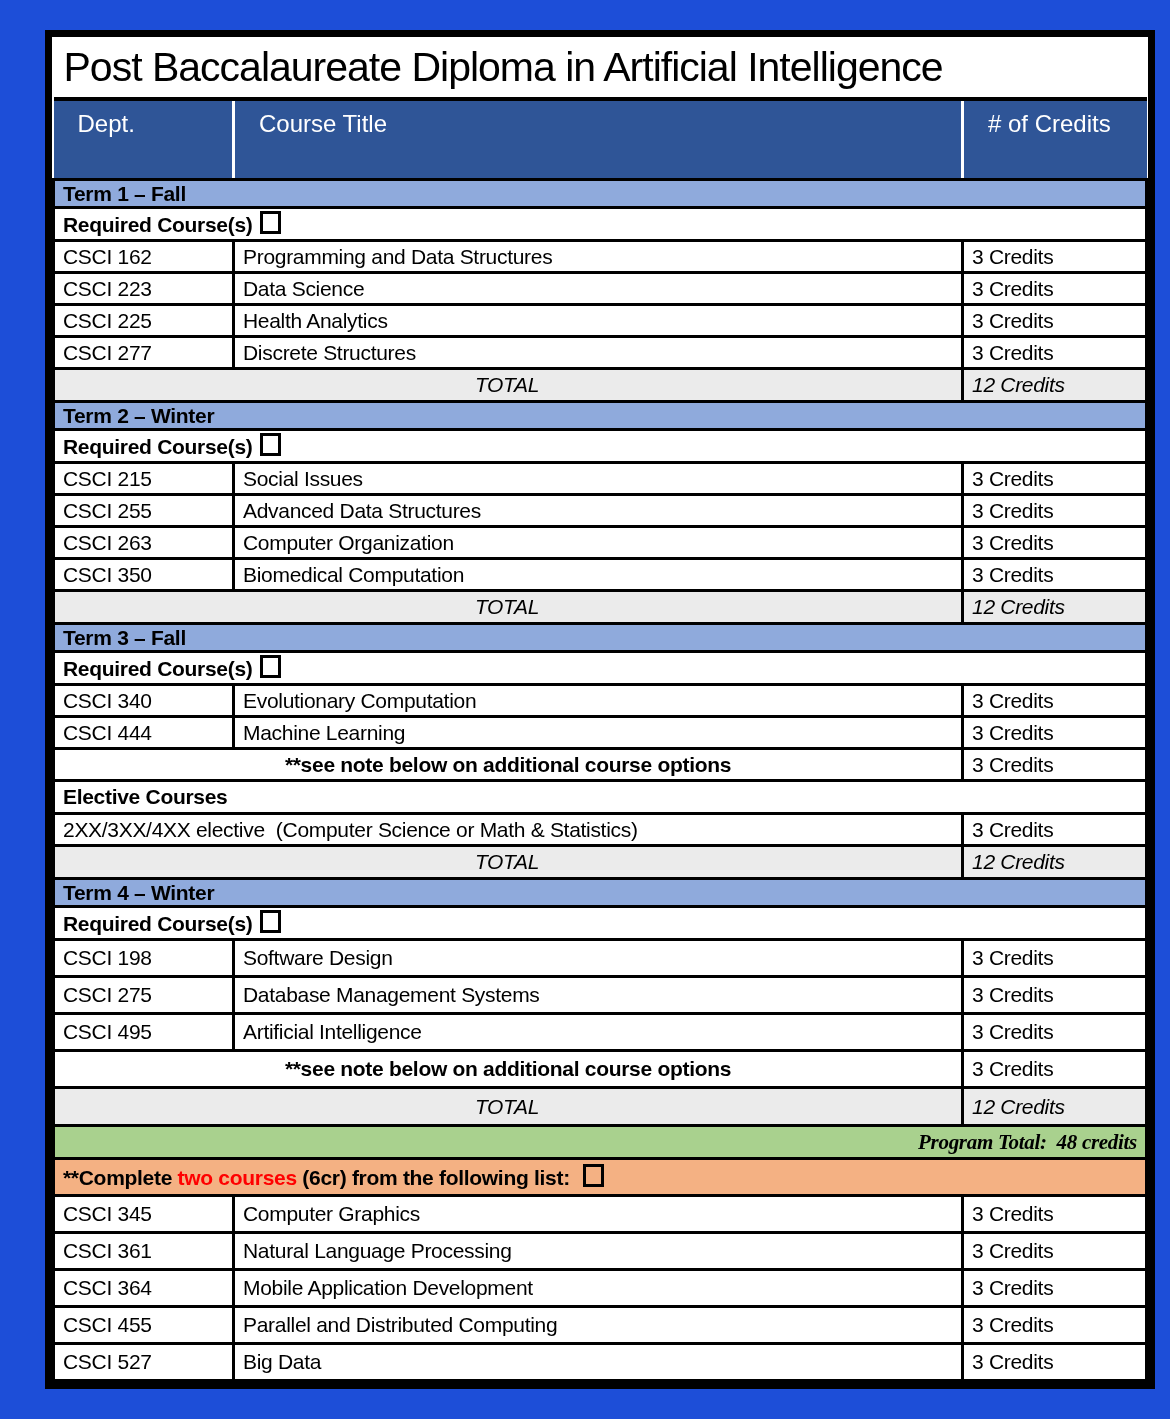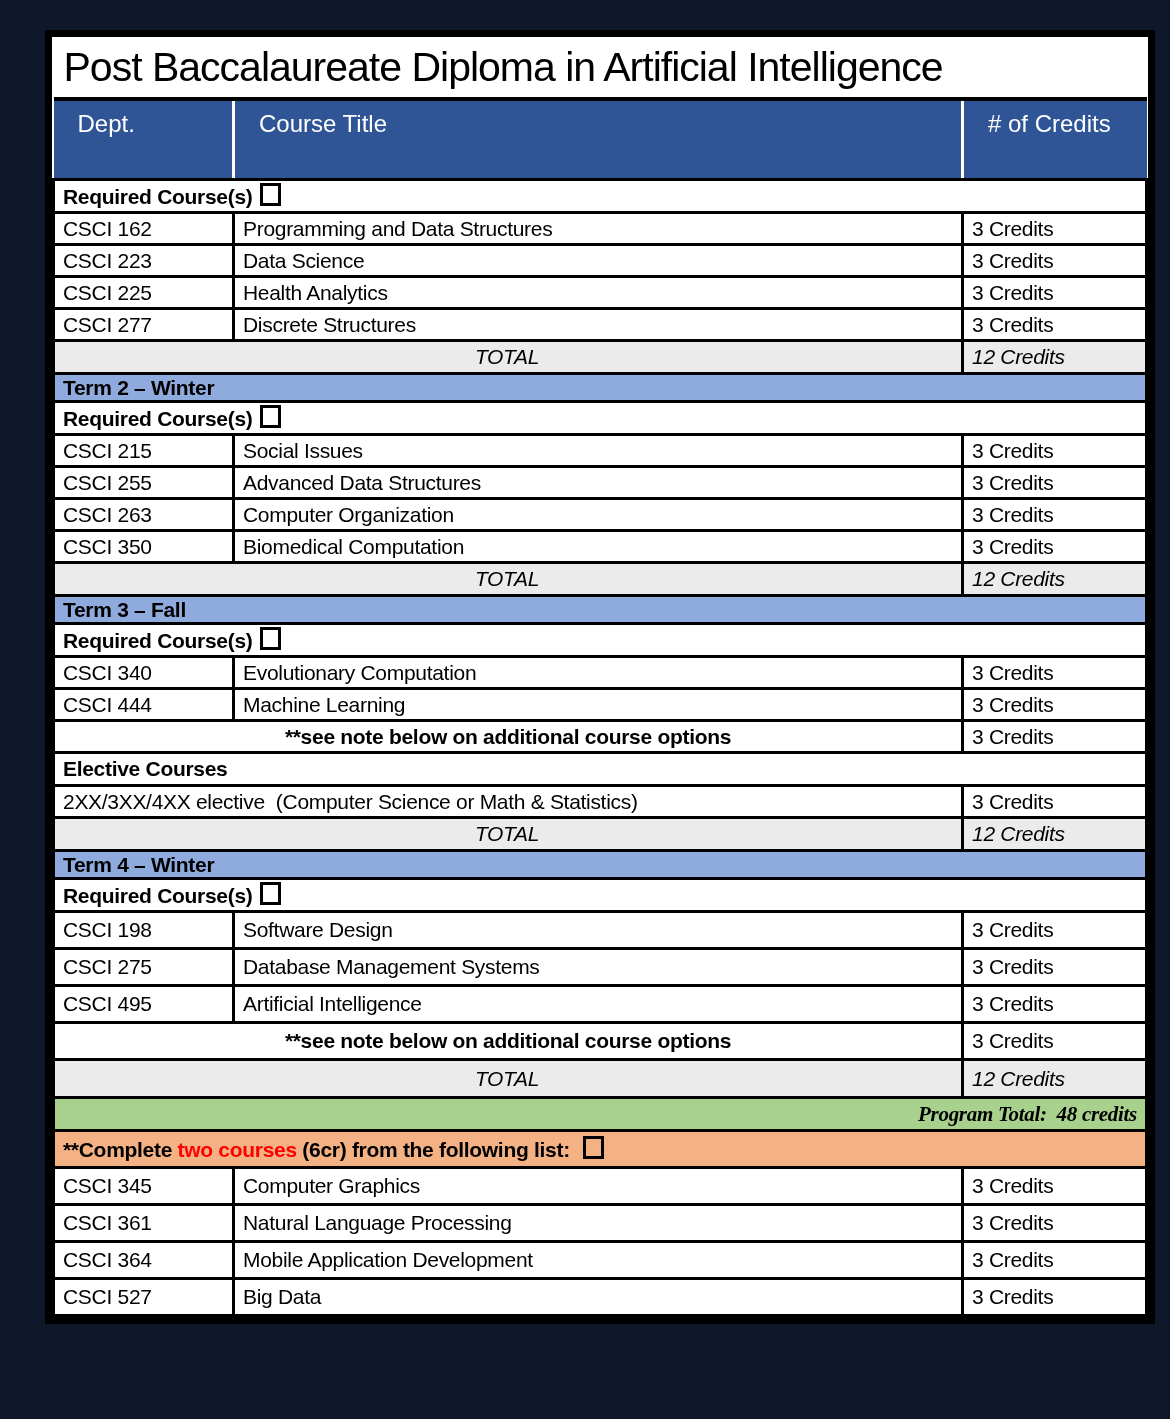--- a/index.html
+++ b/index.html
@@ -1,17 +1,17 @@
 <!DOCTYPE html>
 <html style="--header-blue: #2F5597; --band-blue: #8FAADC; --note-orange: #F4B183; --total-gray: #EBEBEB; --program-green: #A9D18E; --highlight-red: #FF0000;"><head>
 <meta charset="utf-8">
 <style>
   html,body{margin:0;padding:0;background:#ffffff;}
   body{width:1170px;height:1419px;font-family:"Liberation Sans",sans-serif;color:#000;}
-  .page{position:relative;width:1170px;height:1419px;background:#0f172a;overflow:hidden;}
+  .page{position:relative;width:1170px;height:1419px;background:#1d4ed8;overflow:hidden;}
   .twrap{position:absolute;left:45px;top:30px;width:1110px;border:7px solid #000;box-sizing:border-box;background:#fff;}
   table{border-collapse:collapse;table-layout:fixed;width:100%;letter-spacing:-0.3px;}
   td{padding:0 8px;font-size:21px;vertical-align:middle;overflow:hidden;}
 
   
   tr.crow td, tr.trow td{border:3px solid #000;}
   tr.crow td + td, tr.trow td + td{border-left:2px solid #000;}
 
   
   tr.title td{border:none;border-bottom:4px solid #000;height:60px;font-size:41px;letter-spacing:-1px;padding-left:10px;background:#fff;}
@@ -67,20 +67,23 @@
           <tr class="title">
             <td colspan="3">Post Baccalaureate Diploma in Artificial Intelligence</td>
           </tr>
 
       <tr class="hdr">
         <td>Dept.</td>
         <td>Course Title</td>
         <td># of Credits</td>
       </tr>
 
+      <tr class="band">
+            <td colspan="3">Term 1 – Fall</td>
+          </tr>
       <tr class="req">
             <td colspan="3"><span>Required Course(s)</span><span class="cb"></span></td>
           </tr>
       <tr class="crow">
             <td>CSCI 162</td>
             <td>Programming and Data Structures</td>
             <td>3 Credits</td>
           </tr>
       <tr class="crow">
             <td>CSCI 223</td>
@@ -213,20 +216,25 @@
       <tr class="crow tall">
             <td>CSCI 361</td>
             <td>Natural Language Processing</td>
             <td>3 Credits</td>
           </tr>
       <tr class="crow tall">
             <td>CSCI 364</td>
             <td>Mobile Application Development</td>
             <td>3 Credits</td>
           </tr>
+      <tr class="crow tall">
+            <td>CSCI 455</td>
+            <td>Parallel and Distributed Computing</td>
+            <td>3 Credits</td>
+          </tr>
       <tr class="crow tall lastrow">
             <td>CSCI 527</td>
             <td>Big Data</td>
             <td>3 Credits</td>
           </tr>
 
     </tbody>
       </table>
   </div>
 </div>

